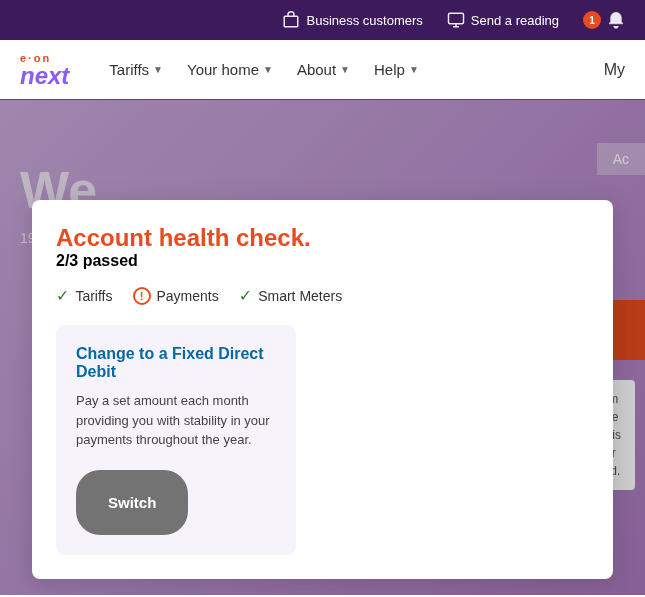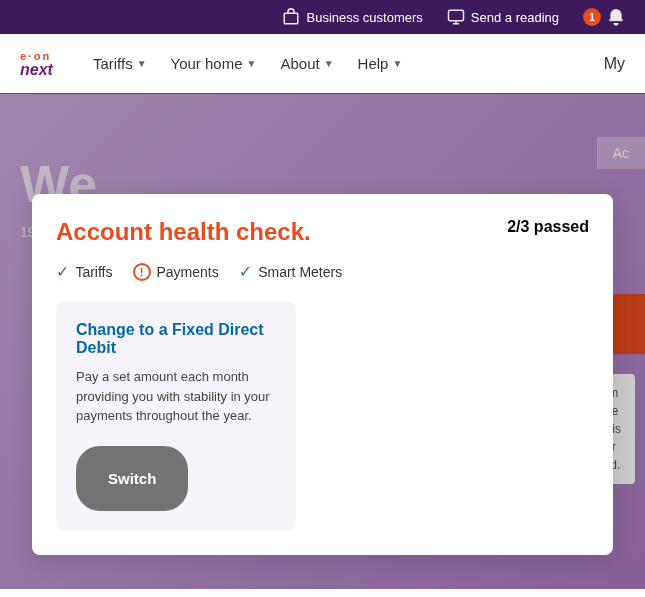--- a/index.html
+++ b/index.html
@@ -7,21 +7,21 @@
       font-family: Arial, sans-serif;
       width: 645px;
       height: 597px;
       overflow: hidden;
       position: relative;
     }
 
     
     .top-bar {
       background: #3d1a5c;
-      height: 34px;
+      height: 40px;
       display: flex;
       align-items: center;
       justify-content: flex-end;
       padding: 0 20px;
       gap: 24px;
     }
     .top-bar-item {
       display: flex;
       align-items: center;
       gap: 6px;
@@ -60,22 +60,22 @@
     .logo {
       margin-right: 16px;
     }
     .logo-eon {
       font-size: 11px;
       color: #e84c1e;
       font-weight: bold;
       letter-spacing: 2px;
     }
     .logo-next {
-      font-size: 16px;
-      color: #701a75;
+      font-size: 24px;
+      color: #8b5cf6;
       font-weight: bold;
       font-style: italic;
       line-height: 1;
     }
     .nav-item {
       display: flex;
       align-items: center;
       gap: 4px;
       font-size: 15px;
       color: #333;
@@ -167,20 +167,21 @@
       border-radius: 8px;
       padding: 24px;
       box-shadow: 0 4px 24px rgba(0,0,0,0.15);
       z-index: 10;
     }
     .modal-header {
       display: flex;
       justify-content: space-between;
       align-items: flex-start;
       margin-bottom: 16px;
+      flex-direction: column;
     }
     .modal-title {
       font-size: 24px;
       font-weight: bold;
       color: #e84c1e;
     }
     .modal-passed {
       font-size: 16px;
       font-weight: bold;
       color: #000000;

